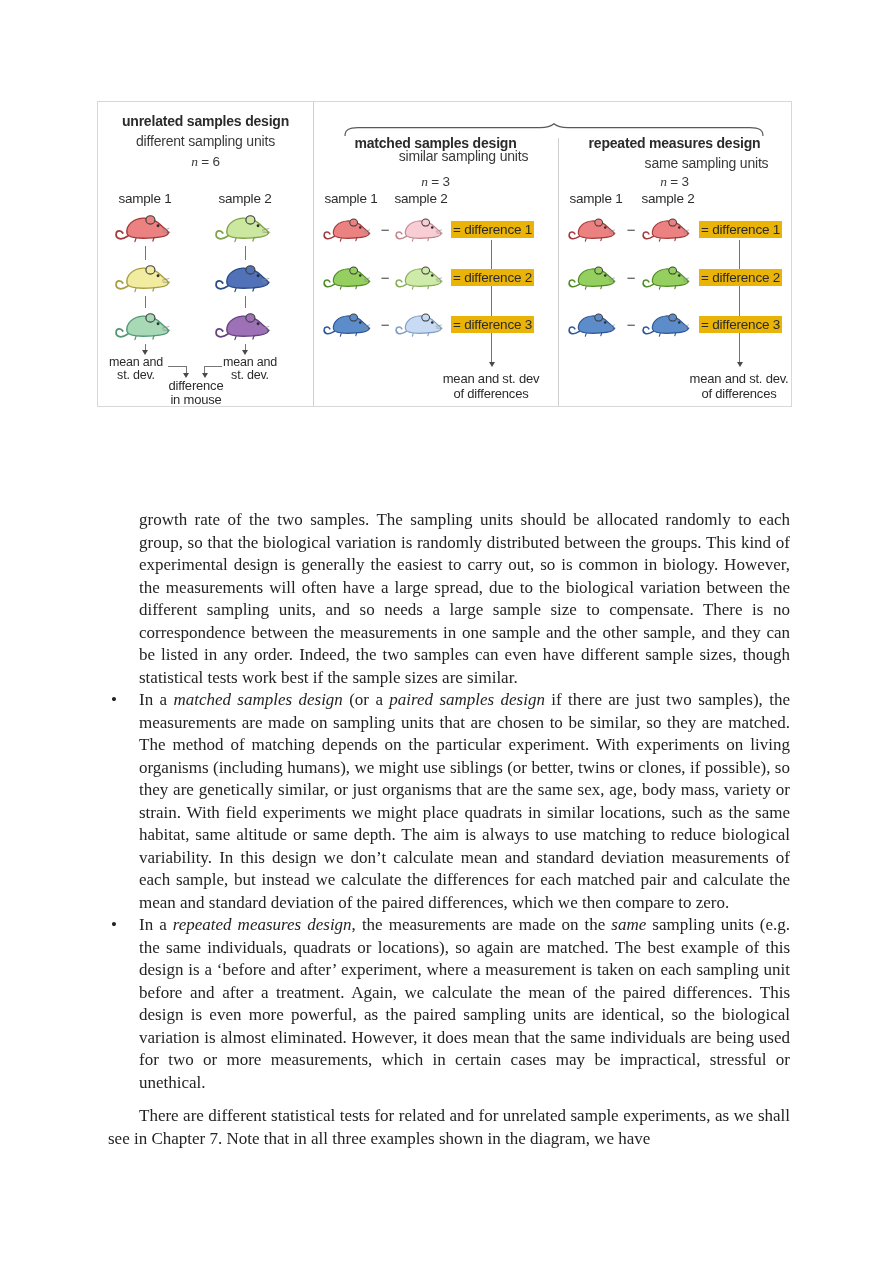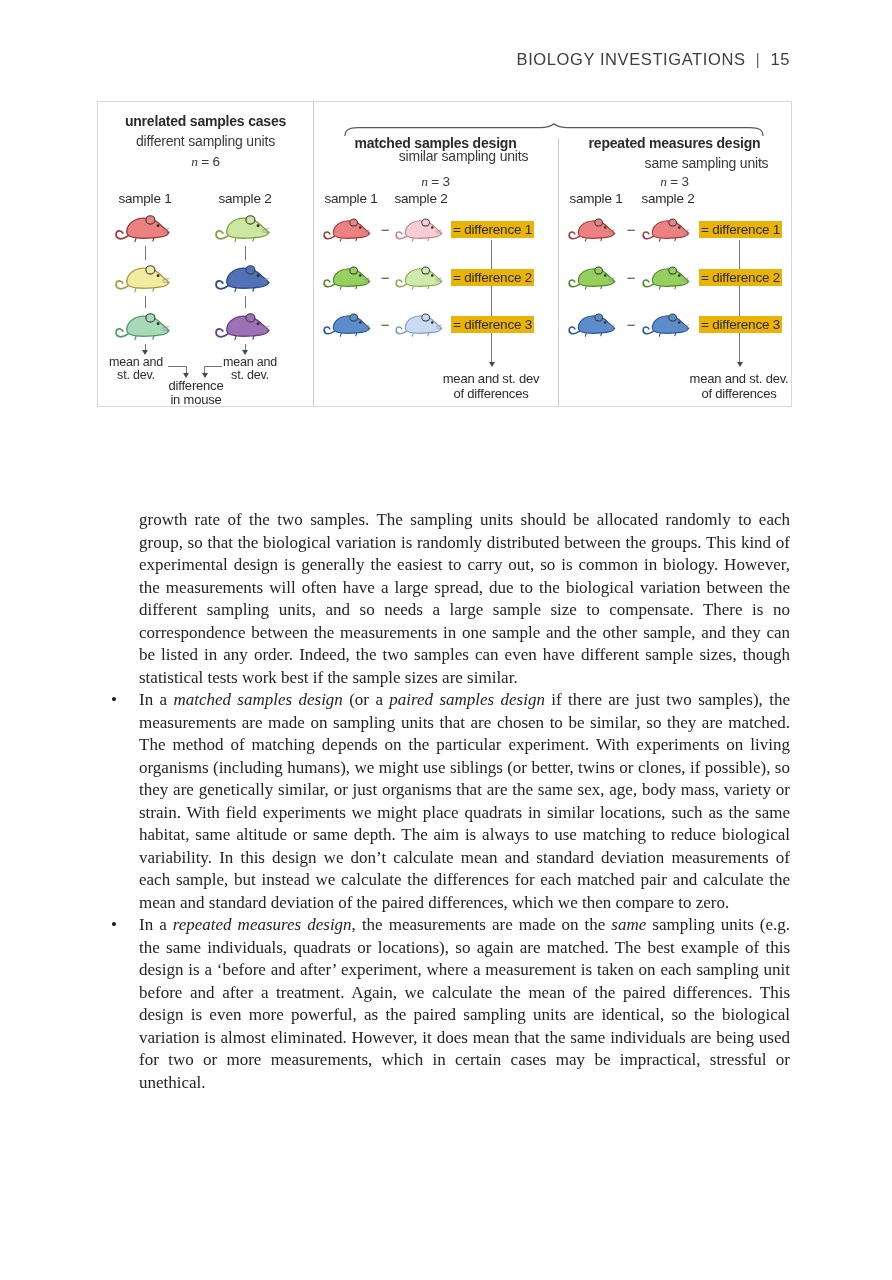--- a/index.html
+++ b/index.html
@@ -69,34 +69,31 @@
     <ellipse cx="40" cy="11" rx="5" ry="4.6" fill="var(--mc)" stroke="#3f3f3f" stroke-width="1.3"></ellipse>
     <circle cx="48.5" cy="17.5" r="1.6" fill="#2e2e2e"></circle>
     <path d="M53 22.5 L61 20.5 M53.5 24.5 L62 24.8" stroke="#8a8a8a" stroke-width="0.8"></path>
     <circle cx="60" cy="25" r="1.1" fill="var(--ms)"></circle>
     <path d="M24 31.5 L22.8 35.2 M44 30.5 L42.8 34.5" stroke="var(--ms)" stroke-width="1.4" stroke-linecap="round"></path>
   </symbol>
 </svg>
 
 <div class="page">
 
-  <div class="hdr">
-    <span>BIOLOGY INVESTIGATIONS</span><span class="sep">|</span><span>15</span>
-  </div>
 
   <div class="figbox">
     <div class="dv" style="left:215px;top:0;bottom:0;"></div>
     <div class="dv" style="left:460px;top:36px;bottom:0;"></div>
 
     <svg class="brace" width="420" height="14">
       <path d="M1 13 C1 6.5 5 4.8 14 4.6 L196 4.6 C203 4.6 207 3.5 210 0.8 C213 3.5 217 4.6 224 4.6 L406 4.6 C415 4.8 419 6.5 419 13" fill="none" stroke="#5a5a5a" stroke-width="1.2"></path>
     </svg>
 
     <div class="panel p1">
-      <div class="ptitle" style="top:11px;">unrelated samples cases</div>
+      <div class="ptitle" style="top:11px;">unrelated samples design</div>
       <div class="psub" style="top:31px;">different sampling units</div>
       <div class="pn" style="top:52px;"><em>n</em><span> = 6</span></div>
       <div class="slabel" style="left:47px;top:89px;">sample 1</div>
       <div class="slabel" style="left:147px;top:89px;">sample 2</div>
 
       <svg class="mouse" style="left: 16px; top: 108px; --mc: #ec8181; --ms: #a23a3a;" width="62" height="36">
           <use href="#mouseShape"></use>
         </svg>
       <svg class="mouse" style="left: 116px; top: 108px; --mc: #cce79f; --ms: #7fa346;" width="62" height="36">
           <use href="#mouseShape"></use>
@@ -228,15 +225,16 @@
         <div>of differences</div>
       </div>
     </div>
   </div>
 
 
   <div class="bodytext">
       <div class="block continuation"><span>growth rate of the two samples. The sampling units should be allocated randomly to each group, so that the biological variation is randomly distributed between the groups. This kind of experimental design is generally the easiest to carry out, so is common in biology. However, the measurements will often have a large spread, due to the biological variation between the different sampling units, and so needs a large sample size to compensate. There is no correspondence between the measurements in one sample and the other sample, and they can be listed in any order. Indeed, the two samples can even have different sample sizes, though statistical tests work best if the sample sizes are similar.</span></div>
       <div class="block bullet"><span class="dot">•</span><span>In a </span><em>matched samples design</em><span> (or a </span><em>paired samples design</em><span> if there are just two samples), the measurements are made on sampling units that are chosen to be similar, so they are matched. The method of matching depends on the particular experiment. With experiments on living organisms (including humans), we might use siblings (or better, twins or clones, if possible), so they are genetically similar, or just organisms that are the same sex, age, body mass, variety or strain. With field experiments we might place quadrats in similar locations, such as the same habitat, same altitude or same depth. The aim is always to use matching to reduce biological variability. In this design we don’t calculate mean and standard deviation measurements of each sample, but instead we calculate the differences for each matched pair and calculate the mean and standard deviation of the paired differences, which we then compare to zero.</span></div>
       <div class="block bullet"><span class="dot">•</span><span>In a </span><em>repeated measures design</em><span>, the measurements are made on the </span><em>same</em><span> sampling units (e.g. the same individuals, quadrats or locations), so again are matched. The best example of this design is a ‘before and after’ experiment, where a measurement is taken on each sampling unit before and after a treatment. Again, we calculate the mean of the paired differences. This design is even more powerful, as the paired sampling units are identical, so the biological variation is almost eliminated. However, it does mean that the same individuals are being used for two or more measurements, which in certain cases may be impractical, stressful or unethical.</span></div>
+      <div class="block paragraph"><span>There are different statistical tests for related and for unrelated sample experiments, as we shall see in Chapter 7. Note that in all three examples shown in the diagram, we have</span></div>
     </div>
 
 </div>
 
 </body></html>

